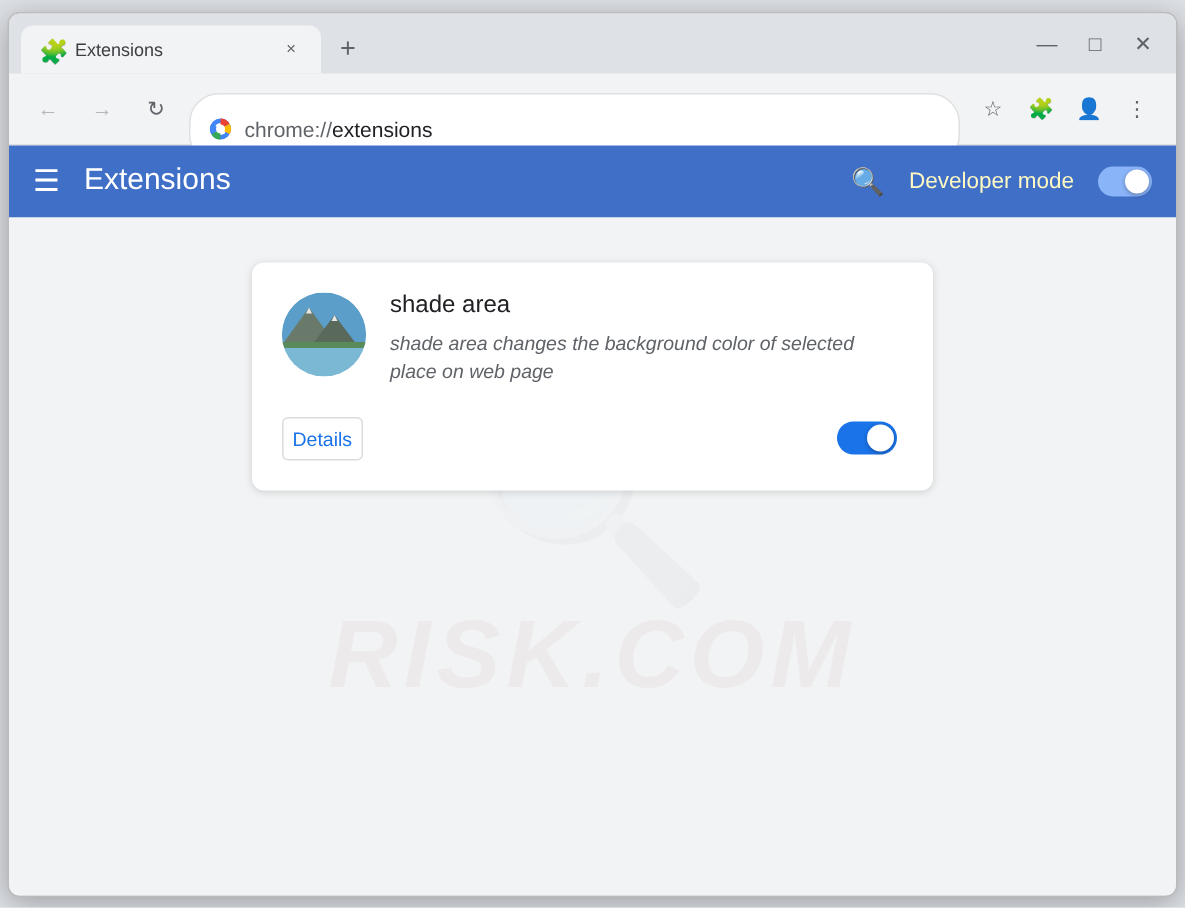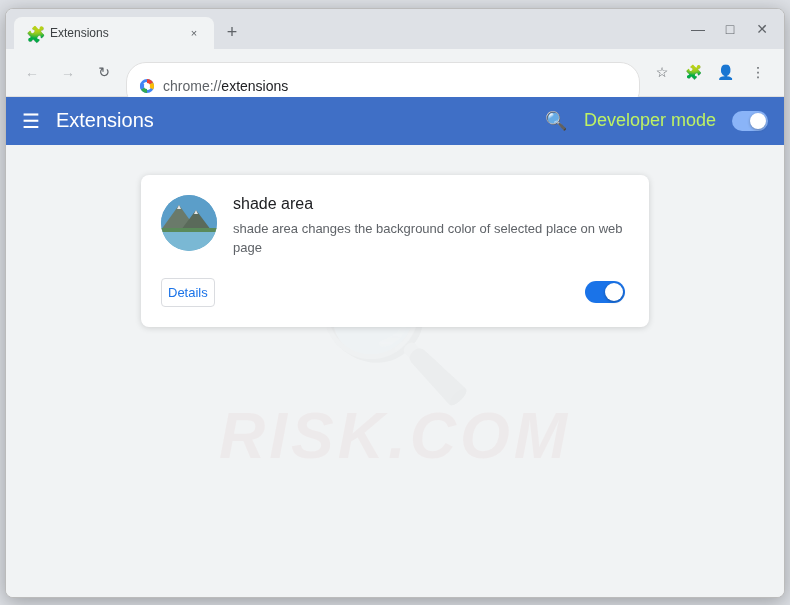--- a/index.html
+++ b/index.html
@@ -175,22 +175,22 @@
       font-size: 20px;
       font-weight: 400;
       flex: 1;
     }
     .header-search-btn {
       color: #fff;
       font-size: 18px;
       cursor: pointer;
     }
     .dev-mode-label {
-      color: #bef264;
-      font-size: 18px;
+      color: #fef9c3;
+      font-size: 15px;
     }
     .toggle-container {
       width: 36px;
       height: 20px;
       background: #8ab4f8;
       border-radius: 10px;
       position: relative;
       cursor: pointer;
     }
     .toggle-knob {
@@ -232,21 +232,21 @@
       color: #c88;
       letter-spacing: 4px;
       font-style: italic;
     }
     
     .ext-card {
       background: #fff;
       border-radius: 8px;
       box-shadow: 0 1px 6px rgba(0,0,0,0.15);
       padding: 20px 24px 20px 20px;
-      width: 508px;
+      width: 454px;
       position: relative;
       z-index: 1;
     }
     .ext-card-top {
       display: flex;
       gap: 16px;
       align-items: flex-start;
       margin-bottom: 20px;
     }
     .ext-icon {
@@ -260,20 +260,21 @@
     .ext-name {
       font-size: 16px;
       font-weight: 500;
       color: #202124;
       margin-bottom: 6px;
     }
     .ext-desc {
       font-size: 13px;
       color: #5f6368;
       line-height: 1.5;
+      font-style: italic;
     }
     .ext-card-bottom {
       display: flex;
       align-items: center;
       gap: 8px;
     }
     .ext-btn {
       border: 1px solid #dadce0;
       background: #fff;
       border-radius: 4px;

